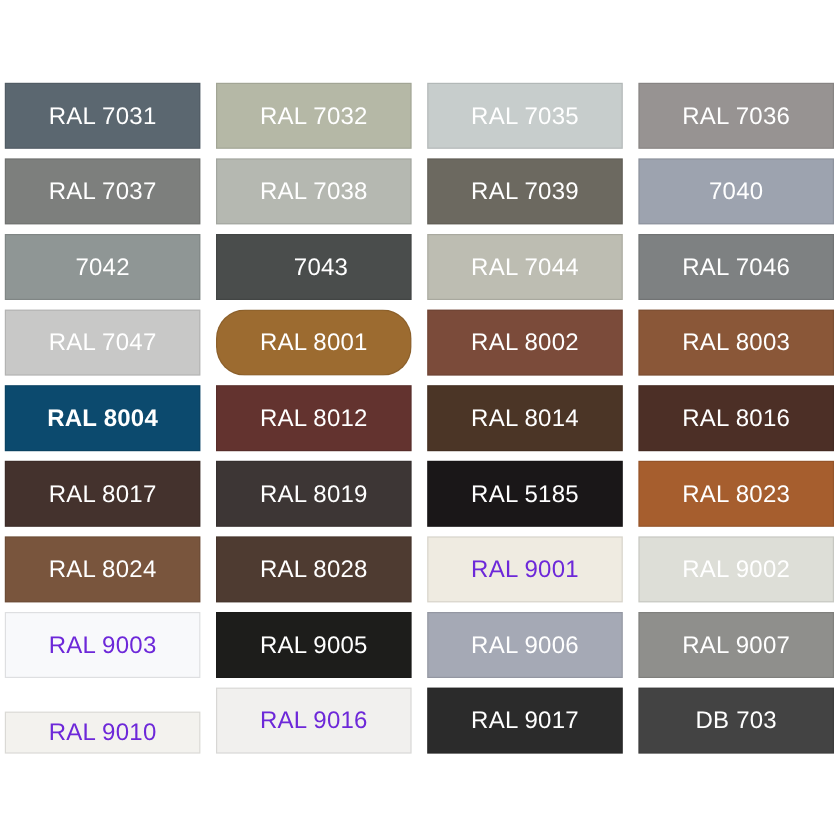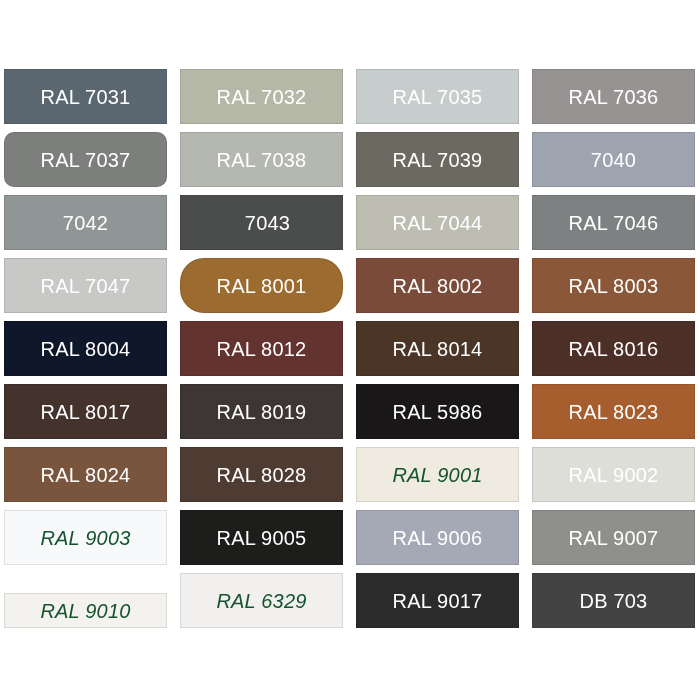--- a/index.html
+++ b/index.html
@@ -34,39 +34,39 @@
     overflow: hidden;
   }
   .swatch-label {
     font-size: 20px;
     letter-spacing: 0.2px;
     line-height: 1;
     white-space: nowrap;
     user-select: none;
   }
   .swatch.light-text .swatch-label { color: #ffffff; }
-  .swatch.dark-text  .swatch-label { color: #14532d; font-style: italic; }
+  .swatch.dark-text  .swatch-label { color: #6d28d9; }
 </style>
 </head>
 <body>
 
 <div id="swatch-grid">
     <div class="swatch light-text" style="background: rgb(91, 103, 112);">
       <span class="swatch-label">RAL 7031</span>
     </div>
     <div class="swatch light-text" style="background: rgb(181, 184, 166);">
       <span class="swatch-label">RAL 7032</span>
     </div>
     <div class="swatch light-text" style="background: rgb(199, 205, 204);">
       <span class="swatch-label">RAL 7035</span>
     </div>
     <div class="swatch light-text" style="background: rgb(151, 147, 146); text-align: right;">
       <span class="swatch-label">RAL 7036</span>
     </div>
-    <div class="swatch light-text" style="background: rgb(125, 127, 125); border-radius: 10px;">
+    <div class="swatch light-text" style="background: rgb(125, 127, 125);">
       <span class="swatch-label">RAL 7037</span>
     </div>
     <div class="swatch light-text" style="background: rgb(181, 184, 177);">
       <span class="swatch-label">RAL 7038</span>
     </div>
     <div class="swatch light-text" style="background: rgb(108, 105, 96);">
       <span class="swatch-label">RAL 7039</span>
     </div>
     <div class="swatch light-text" style="background: rgb(157, 163, 175);">
       <span class="swatch-label">7040</span>
@@ -88,40 +88,40 @@
     </div>
     <div class="swatch light-text" style="background: rgb(156, 107, 48); border-radius: 24px;">
       <span class="swatch-label">RAL 8001</span>
     </div>
     <div class="swatch light-text" style="background: rgb(123, 75, 58);">
       <span class="swatch-label">RAL 8002</span>
     </div>
     <div class="swatch light-text" style="background: rgb(138, 87, 56);">
       <span class="swatch-label">RAL 8003</span>
     </div>
-    <div class="swatch light-text" style="background: #0f172a;">
+    <div class="swatch light-text" style="background: #0c4a6e; font-weight: bold;">
       <span class="swatch-label">RAL 8004</span>
     </div>
     <div class="swatch light-text" style="background: rgb(99, 51, 47);">
       <span class="swatch-label">RAL 8012</span>
     </div>
     <div class="swatch light-text" style="background: rgb(75, 53, 38);">
       <span class="swatch-label">RAL 8014</span>
     </div>
     <div class="swatch light-text" style="background: rgb(76, 47, 38);">
       <span class="swatch-label">RAL 8016</span>
     </div>
     <div class="swatch light-text" style="background: rgb(68, 50, 45);">
       <span class="swatch-label">RAL 8017</span>
     </div>
     <div class="swatch light-text" style="background: rgb(61, 54, 53);">
       <span class="swatch-label">RAL 8019</span>
     </div>
     <div class="swatch light-text" style="background: rgb(26, 23, 24);">
-      <span class="swatch-label">RAL 5986</span>
+      <span class="swatch-label">RAL 5185</span>
     </div>
     <div class="swatch light-text" style="background: rgb(166, 94, 46);">
       <span class="swatch-label">RAL 8023</span>
     </div>
     <div class="swatch light-text" style="background: rgb(121, 85, 61);">
       <span class="swatch-label">RAL 8024</span>
     </div>
     <div class="swatch light-text" style="background: rgb(78, 59, 49); justify-content: center;">
       <span class="swatch-label">RAL 8028</span>
     </div>
@@ -140,21 +140,21 @@
     <div class="swatch light-text" style="background: rgb(165, 169, 181);">
       <span class="swatch-label">RAL 9006</span>
     </div>
     <div class="swatch light-text" style="background: rgb(143, 143, 140);">
       <span class="swatch-label">RAL 9007</span>
     </div>
     <div class="swatch dark-text" style="background: rgb(243, 242, 238); margin-top: 20px;">
       <span class="swatch-label">RAL 9010</span>
     </div>
     <div class="swatch dark-text" style="background: rgb(241, 240, 238);">
-      <span class="swatch-label">RAL 6329</span>
+      <span class="swatch-label">RAL 9016</span>
     </div>
     <div class="swatch light-text" style="background: rgb(43, 43, 43);">
       <span class="swatch-label">RAL 9017</span>
     </div>
     <div class="swatch light-text" style="background: rgb(67, 67, 67);">
       <span class="swatch-label">DB 703</span>
     </div>
   </div>
 
 </body></html>

